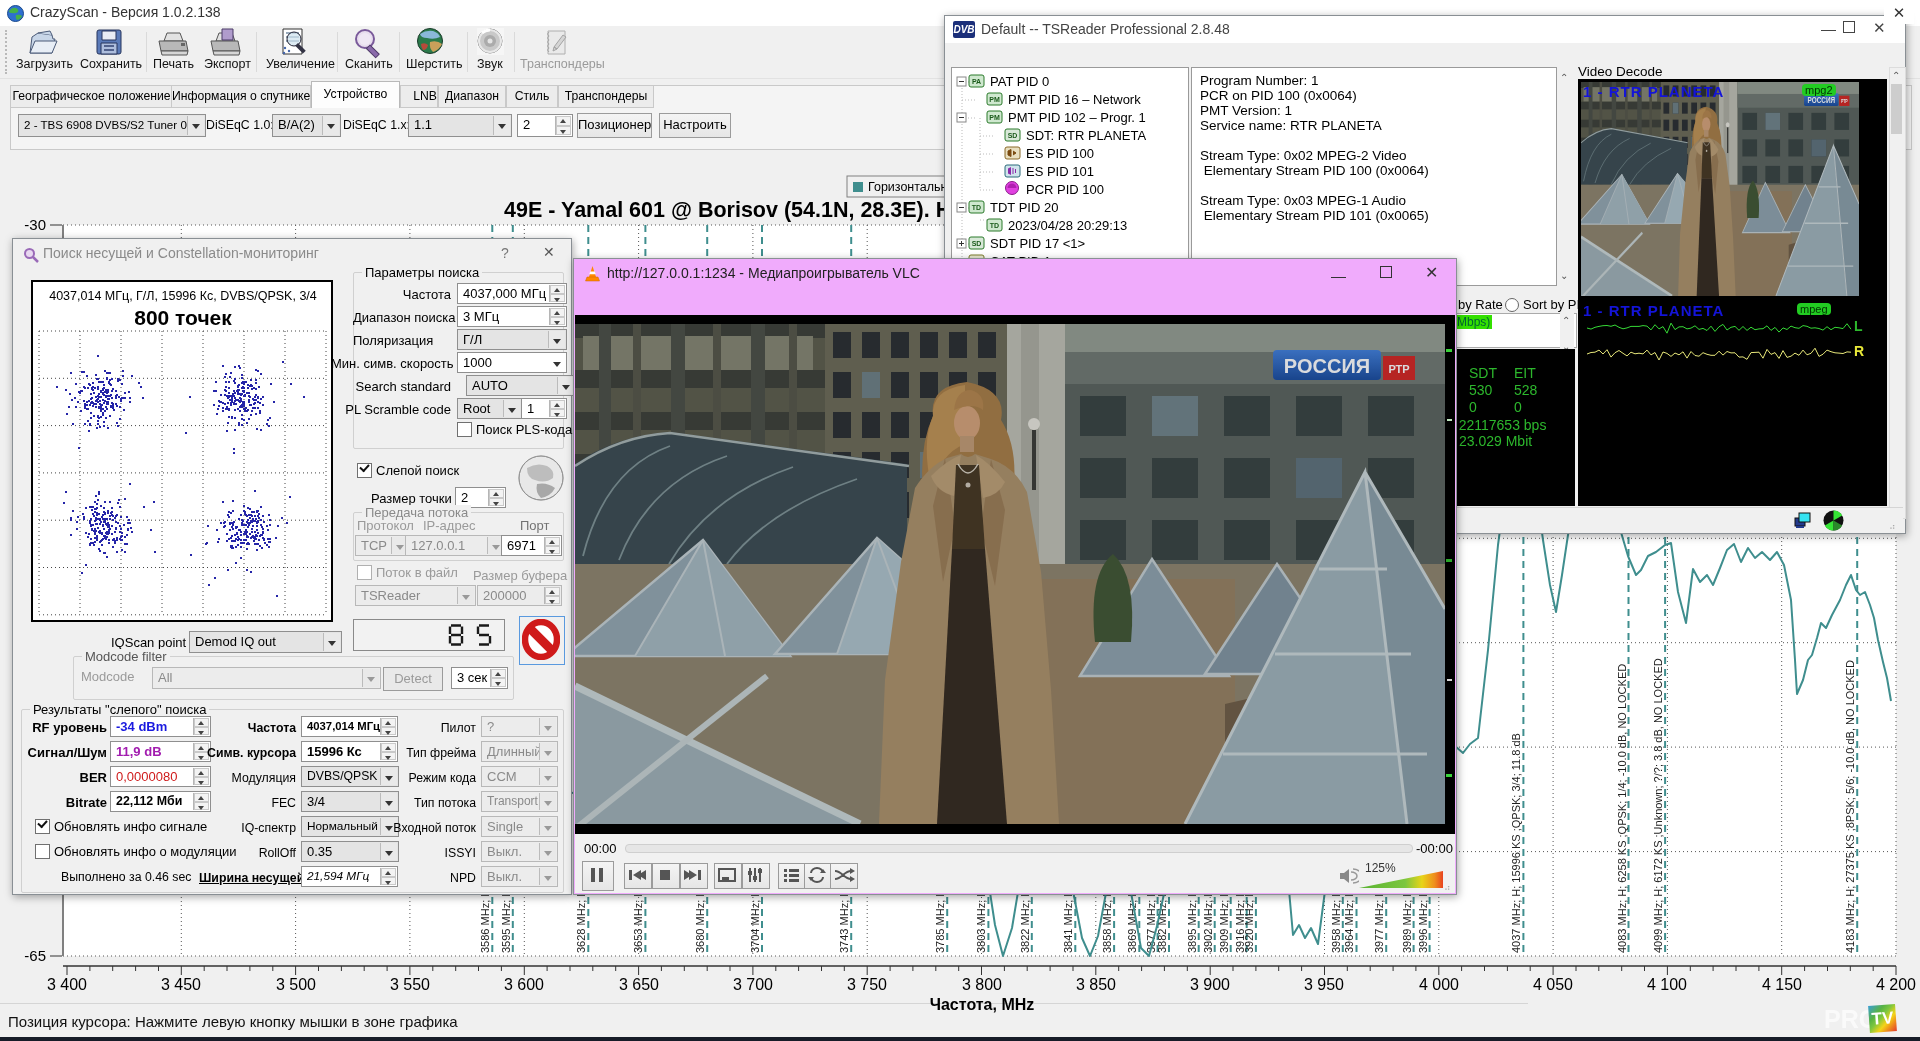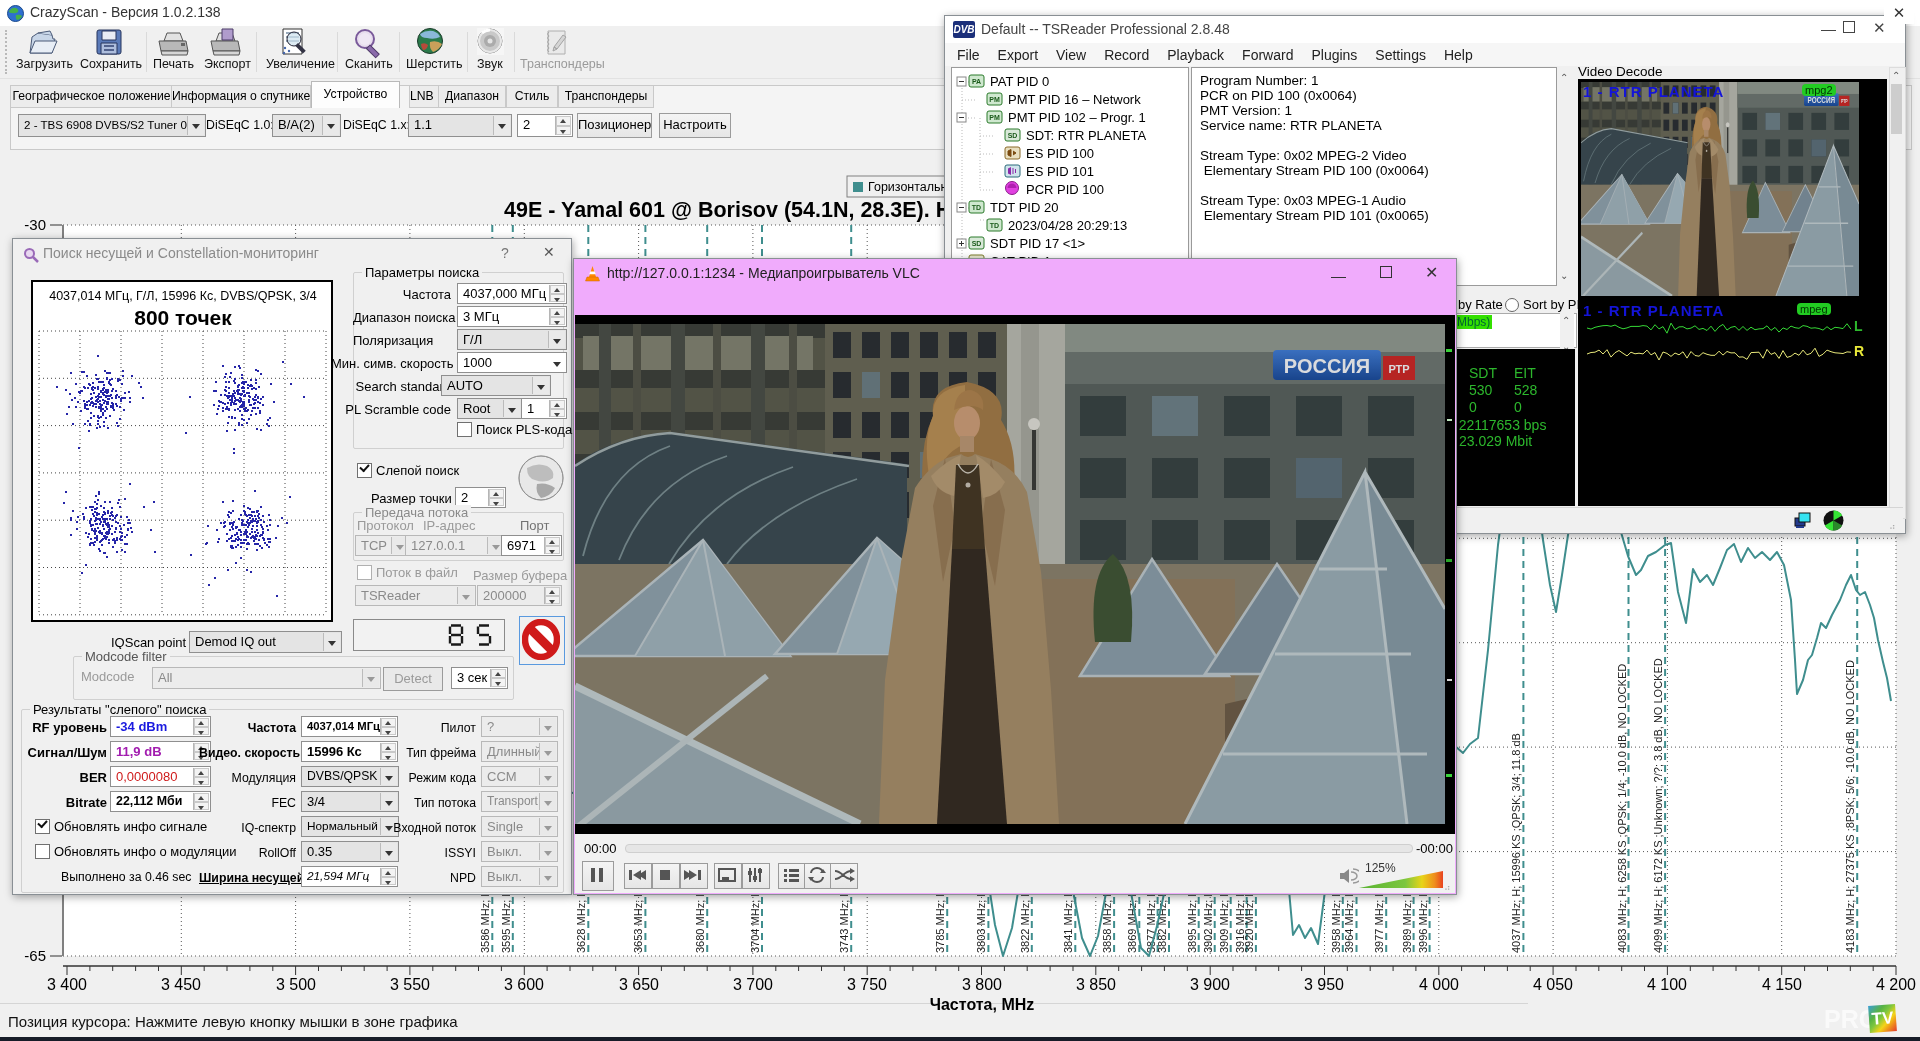--- a/index.html
+++ b/index.html
@@ -271,21 +271,21 @@
 <div class="ab" style="left:399px;top:32px;width:1px;height:40px;background:#dadada"></div>
 <div class="ab" style="left:467px;top:32px;width:1px;height:40px;background:#dadada"></div>
 <div class="ab" style="left:514px;top:32px;width:1px;height:40px;background:#dadada"></div>
 
 <div class="ab" style="left:0;top:83px;width:1920px;height:23px"></div>
 <div class="ab" style="left:10px;top:85px;width:1900px;height:63px;background:#f4f4f4;border:1px solid #c9c9c9"></div>
 <div class="ab tabrow" style="left:10px;top:84px;height:22px;font-size:12.2px;white-space:nowrap">
  <div class="ab" style="left:0;top:1px;width:161px;height:21px;background:#ececec;border:1px solid #c9c9c9;text-align:center;line-height:21px">Географическое положение</div>
  <div class="ab" style="left:161px;top:1px;width:138px;height:21px;background:#ececec;border:1px solid #c9c9c9;text-align:center;line-height:21px">Информация о спутнике</div>
  <div class="ab" style="left:301px;top:-3px;width:87px;height:26px;background:#fdfdfd;border:1px solid #b9b9b9;border-bottom:none;text-align:center;line-height:24px;z-index:3">Устройство</div>
- <div class="ab" style="left:399px;top:1px;width:36px;height:21px;background:#ececec;border:1px solid #c9c9c9;text-align:left;line-height:21px">LNB</div>
+ <div class="ab" style="left:390px;top:1px;width:36px;height:21px;background:#ececec;border:1px solid #c9c9c9;text-align:right;line-height:21px">LNB</div>
  <div class="ab" style="left:428px;top:1px;width:66px;height:21px;background:#ececec;border:1px solid #c9c9c9;text-align:center;line-height:21px">Диапазон</div>
  <div class="ab" style="left:496px;top:1px;width:50px;height:21px;background:#ececec;border:1px solid #c9c9c9;text-align:center;line-height:21px">Стиль</div>
  <div class="ab" style="left:548px;top:1px;width:94px;height:21px;background:#ececec;border:1px solid #c9c9c9;text-align:center;line-height:21px">Транспондеры</div>
 </div>
 
 <div class="cb" style="left:18px;top:114px;width:181px;height:21px;font-size:11.6px">2 - TBS 6908 DVBS/S2 Tuner 0<span class="arw"></span></div>
 <div class="lbl" style="left:206px;top:118px;font-size:12.3px">DiSEqC 1.0:</div>
 <div class="cb" style="left:272px;top:114px;width:62px;height:21px">B/A(2)<span class="arw"></span></div>
 <div class="lbl" style="left:343px;top:118px;font-size:12.3px">DiSEqC 1.x:</div>
 <div class="cb" style="left:408px;top:114px;width:97px;height:21px">1.1<span class="arw"></span></div>
@@ -506,23 +506,20 @@
 </svg>
 
 <div class="win" style="left:944px;top:15px;width:960px;height:517px;z-index:10">
  <div class="ab" style="left:0;top:0;width:100%;height:27px;background:#fff">
   <div class="ab" style="left:8px;top:5px;width:22px;height:17px;background:#1b2f7a;border-radius:2px;color:#fff;font-size:10px;font-weight:bold;font-style:italic;text-align:center;line-height:17px">DVB</div>
   <div class="ab tb" style="left:36px;top:5px;color:#444">Default -- TSReader Professional 2.8.48</div>
   <div class="ab" style="left:876px;top:4px;font-size:15px;color:#444">—</div>
   <div class="ab" style="left:898px;top:5px;width:10px;height:10px;border:1px solid #444"></div>
   <div class="ab" style="left:928px;top:3px;font-size:15px;color:#444">✕</div>
  </div>
- <div class="ab" style="left:0;top:27px;width:100%;height:23px;background:#f6f6f6;font-size:14px;color:#222">
-  <span class="mi" style="padding-left:12px">File</span><span class="mi">Export</span><span class="mi">View</span><span class="mi">Record</span><span class="mi">Playback</span><span class="mi">Forward</span><span class="mi">Plugins</span><span class="mi">Settings</span><span class="mi">Help</span>
- </div>
 
  <div class="ab" style="left:6px;top:51px;width:236px;height:438px;background:#fff;border:1px solid #9a9a9a;overflow:hidden;font-size:13px">
   <svg class="ab" style="left:0;top:0" width="234" height="208" viewBox="0 0 234 208">
    <g stroke="#bbb" stroke-dasharray="1 2" fill="none">
     <path d="M10,14 V194"></path>
           <path d="M10,14 H24"></path>
           <path d="M10,32 H24"></path>
           <path d="M10,50 H24"></path>
           <path d="M10,140 H24"></path>
           <path d="M10,176 H24"></path>
@@ -693,21 +690,21 @@
  <div class="lbl" style="left:340px;top:71px;width:98px;text-align:right">Диапазон поиска</div>
  <div class="cb cbw" style="left:444px;top:67px;width:103px;height:19px">3 МГц<span class="spin">
         <i class="up"></i>
         <i class="dn"></i>
       </span></div>
  <div class="lbl" style="left:340px;top:94px;width:98px;">Поляризация</div>
  <div class="cb" style="left:444px;top:90px;width:103px;height:19px">Г/Л<span class="arw"></span></div>
  <div class="lbl" style="left:318px;top:117px;width:120px;text-align:right">Мин. симв. скорость</div>
  <div class="cb cbw" style="left:444px;top:113px;width:103px;height:19px">1000<span class="arw" style="background:#fff;border-left:none"></span></div>
  <div class="lbl" style="left:340px;top:140px;width:98px;text-align:right">Search standard</div>
- <div class="cb" style="left:428px;top:136px;width:103px;height:19px">AUTO<span class="arw"></span></div>
+ <div class="cb" style="left:453px;top:136px;width:103px;height:19px">AUTO<span class="arw"></span></div>
  <div class="lbl" style="left:318px;top:163px;width:120px;text-align:right">PL Scramble code</div>
  <div class="cb" style="left:444px;top:159px;width:58px;height:19px">Root<span class="arw"></span></div>
  <div class="cb cbw" style="left:508px;top:159px;width:39px;height:19px">1<span class="spin">
         <i class="up"></i>
         <i class="dn"></i>
       </span></div>
  <div class="ckb" style="left:444px;top:183px"></div>
  <div class="lbl" style="left:463px;top:183px">Поиск PLS-кода</div>
 
  <div class="ckb on" style="left:344px;top:224px"></div>
@@ -800,21 +797,21 @@
  <div class="ckb on" style="left:22px;top:580px"></div>
  <div class="lbl" style="left:41px;top:580px">Обновлять инфо сигнале</div>
  <div class="ckb" style="left:22px;top:605px"></div>
  <div class="lbl" style="left:41px;top:605px">Обновлять инфо о модуляции</div>
  <div class="lbl" style="left:48px;top:631px;font-size:12.3px">Выполнено за 0.46 sec</div>
  <div class="lbl" style="left:186px;top:482px;width:97px;text-align:right;font-weight:bold;font-size:12.3px">Частота</div>
  <div class="cb cbw" style="left:288px;top:477px;width:90px;height:19px;font-weight:bold;font-size:11.3px">4037,014 МГц<span class="spin">
         <i class="up"></i>
         <i class="dn"></i>
       </span></div>
- <div class="lbl" style="left:186px;top:507px;width:97px;text-align:right;font-weight:bold;font-size:12.3px">Видео. скорость</div>
+ <div class="lbl" style="left:186px;top:507px;width:97px;text-align:right;font-weight:bold;font-size:12.3px">Симв. курсора</div>
  <div class="cb cbw" style="left:288px;top:502px;width:90px;height:19px;font-weight:bold">15996 Кс<span class="spin">
         <i class="up"></i>
         <i class="dn"></i>
       </span></div>
  <div class="lbl" style="left:186px;top:532px;width:97px;text-align:right;font-size:12.3px">Модуляция</div>
  <div class="cb" style="left:288px;top:527px;width:91px;height:19px;font-size:12.2px">DVBS/QPSK<span class="arw"></span></div>
  <div class="lbl" style="left:186px;top:557px;width:97px;text-align:right;font-size:12.3px">FEC</div>
  <div class="cb" style="left:288px;top:552px;width:91px;height:19px">3/4<span class="arw"></span></div>
  <div class="lbl" style="left:186px;top:582px;width:97px;text-align:right;font-size:12.3px">IQ-спектр</div>
  <div class="cb" style="left:288px;top:577px;width:91px;height:19px;font-size:11.8px">Нормальный<span class="arw"></span></div>

